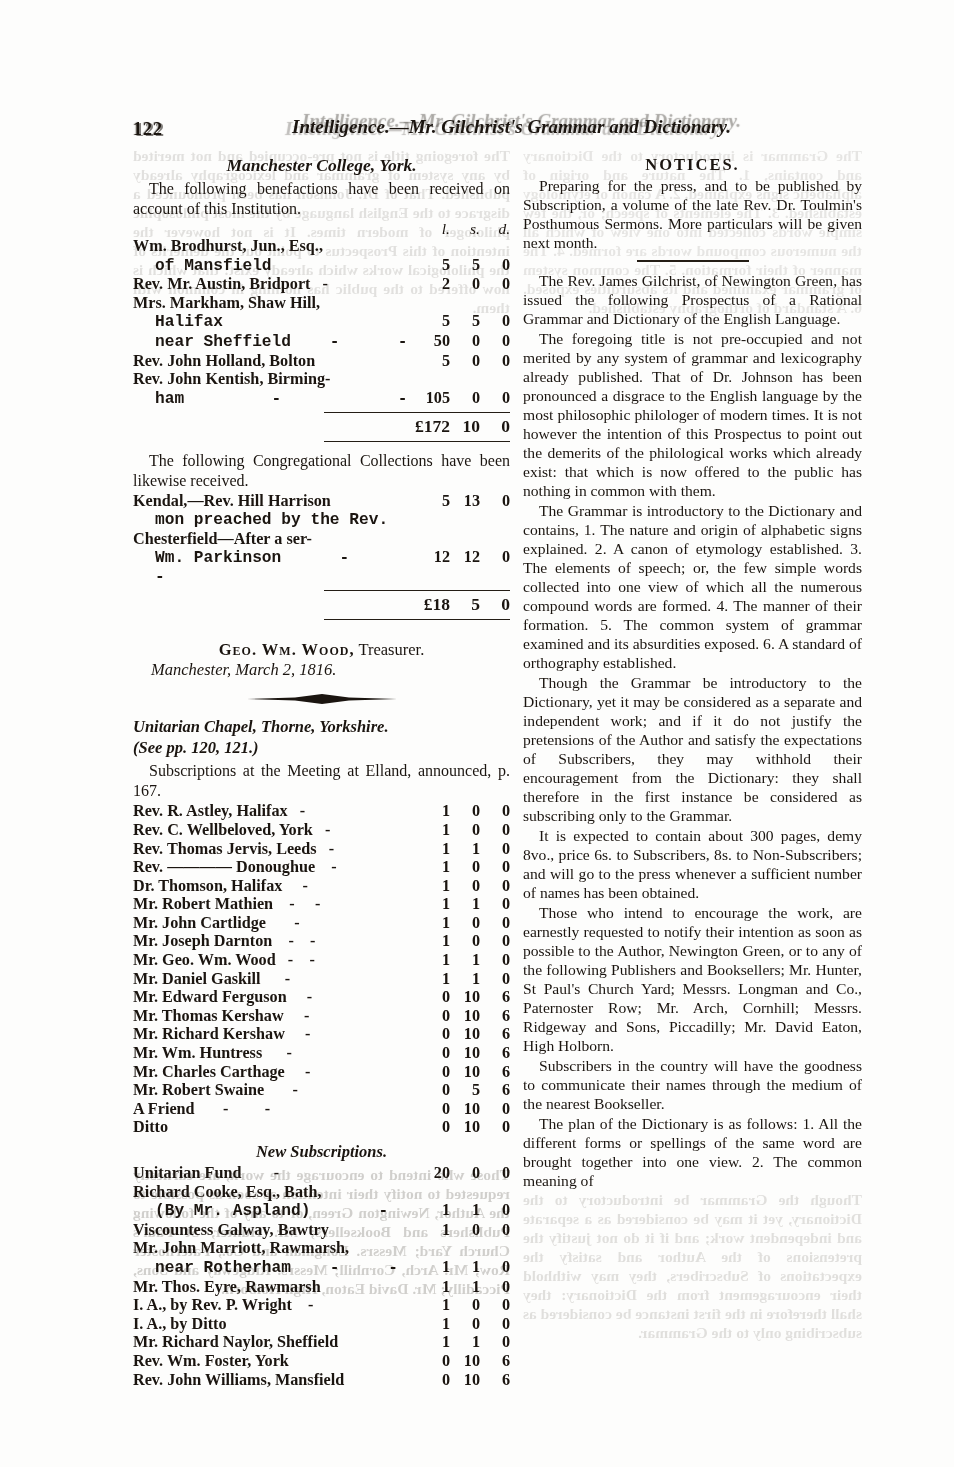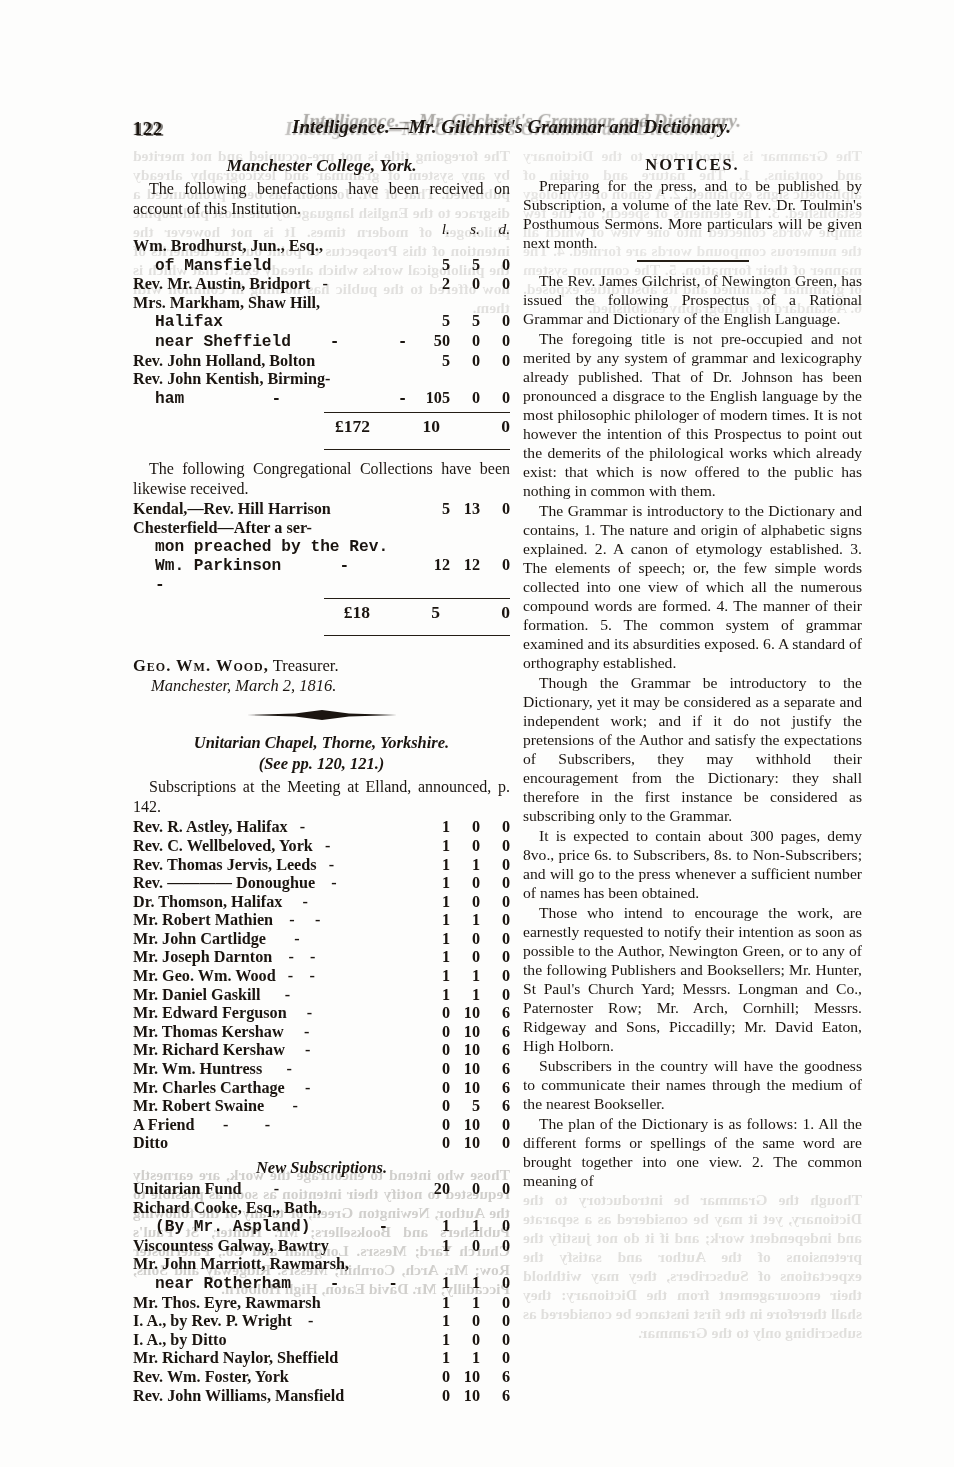--- a/index.html
+++ b/index.html
@@ -22,30 +22,30 @@
   
   .trow{display:flex;align-items:baseline;font-weight:bold;font-size:16.2px;line-height:18.6px;}
   .tname{flex:1;white-space:pre-wrap;}
   .trow.indent .tname{padding-left:22px;font-family:Liberation Mono, monospace;}
   .amt{flex:none;width:30px;text-align:right;}
   .amt.l{width:42px;}
   .lsd-head{font-weight:normal;font-style:italic;font-size:15.5px;line-height:17px;margin-top:2px;}
   .total-row{display:flex;margin:4px 0 6px 0;}
   .total-box{margin-left:auto;width:186px;display:flex;align-items:baseline;
              border-top:1.6px solid #241d15;border-bottom:1.6px solid #241d15;
-             padding:3px 0 12px 0;font-weight:bold;font-size:17.5px;gap:40px;}
+             padding:3px 0 4px 0;font-weight:bold;font-size:17.5px;}
   .total-box .amt.l{flex:1;}
   
-  .treasurer{font-size:16.5px;margin-top:20px;}
+  .treasurer{text-align:center;font-size:16.5px;margin-top:20px;}
   .treasurer .name{font-variant:small-caps;font-weight:bold;letter-spacing:1px;}
   .dateline{font-style:italic;font-weight:normal;font-size:16.5px;padding-left:18px;line-height:20px;}
   
   .ornament{display:flex;justify-content:center;margin:14px 0 12px 0;}
   .ornament svg{display:block;}
-  .chapel-sub{text-align:center;font-style:italic;font-weight:bold;font-size:16.5px;line-height:21px;}
+  .chapel-sub{font-style:italic;font-weight:bold;font-size:16.5px;line-height:21px;}
   .subhead-italic{text-align:center;font-style:italic;font-weight:bold;font-size:16.5px;line-height:21px;margin:4px 0 2px 0;}
   
   .para{font-size:15.6px;line-height:19px;text-align:justify;text-indent:16px;margin:0 0 1px 0;}
   .rule-short{width:112px;border-top:2px solid #241d15;margin:8px auto 9px auto;}
   
   .ghost{position:absolute;transform:scaleX(-1);opacity:.12;filter:blur(.7px);font-weight:bold;
          font-size:15.5px;line-height:19px;text-align:justify;pointer-events:none;user-select:none;color:#241c12;}
   .g1{left:133px;top:146px;width:377px;}
   .g2{left:523px;top:146px;width:339px;opacity:.10;}
   .g3{left:133px;top:1165px;width:377px;opacity:.2;filter:blur(.5px);}
@@ -148,28 +148,28 @@
     <div class="section">
       <div class="intro">The following Congregational Collections have been likewise received.</div>
 
       <div>
           <div class="trow">
           <span class="tname">Kendal,—Rev. Hill Harrison</span>
           <span class="amt l">5</span>
           <span class="amt s">13</span>
           <span class="amt d">0</span>
         </div>
+          <div class="trow indent">
+          <span class="tname">mon preached by the Rev.</span>
+          <span class="amt l"></span>
+          <span class="amt s"></span>
+          <span class="amt d"></span>
+        </div>
           <div class="trow">
           <span class="tname">Chesterfield—After a ser-</span>
-          <span class="amt l"></span>
-          <span class="amt s"></span>
-          <span class="amt d"></span>
-        </div>
-          <div class="trow indent">
-          <span class="tname">mon preached by the Rev.</span>
           <span class="amt l"></span>
           <span class="amt s"></span>
           <span class="amt d"></span>
         </div>
           <div class="trow indent">
           <span class="tname">Wm. Parkinson      -         -</span>
           <span class="amt l">12</span>
           <span class="amt s">12</span>
           <span class="amt d">0</span>
         </div>
@@ -191,21 +191,21 @@
 
     <div class="ornament">
       <svg width="150" height="10" viewBox="0 0 150 10">
         <polygon points="0,5 48,3.4 75,0 102,3.4 150,5 102,6.6 75,10 48,6.6" fill="#1b1510"></polygon>
       </svg>
     </div>
 
     <div class="section">
       <div class="chapel-sub">Unitarian Chapel, Thorne, Yorkshire.</div>
       <div class="chapel-sub">(See pp. 120, 121.)</div>
-      <div class="intro">Subscriptions at the Meeting at Elland, announced, p. 142.</div>
+      <div class="intro">Subscriptions at the Meeting at Elland, announced, p. 167.</div>
 
       <div>
           <div class="trow">
           <span class="tname">Rev. R. Astley, Halifax   -</span>
           <span class="amt l">1</span>
           <span class="amt s">0</span>
           <span class="amt d">0</span>
         </div>
           <div class="trow">
           <span class="tname">Rev. C. Wellbeloved, York   -</span>

